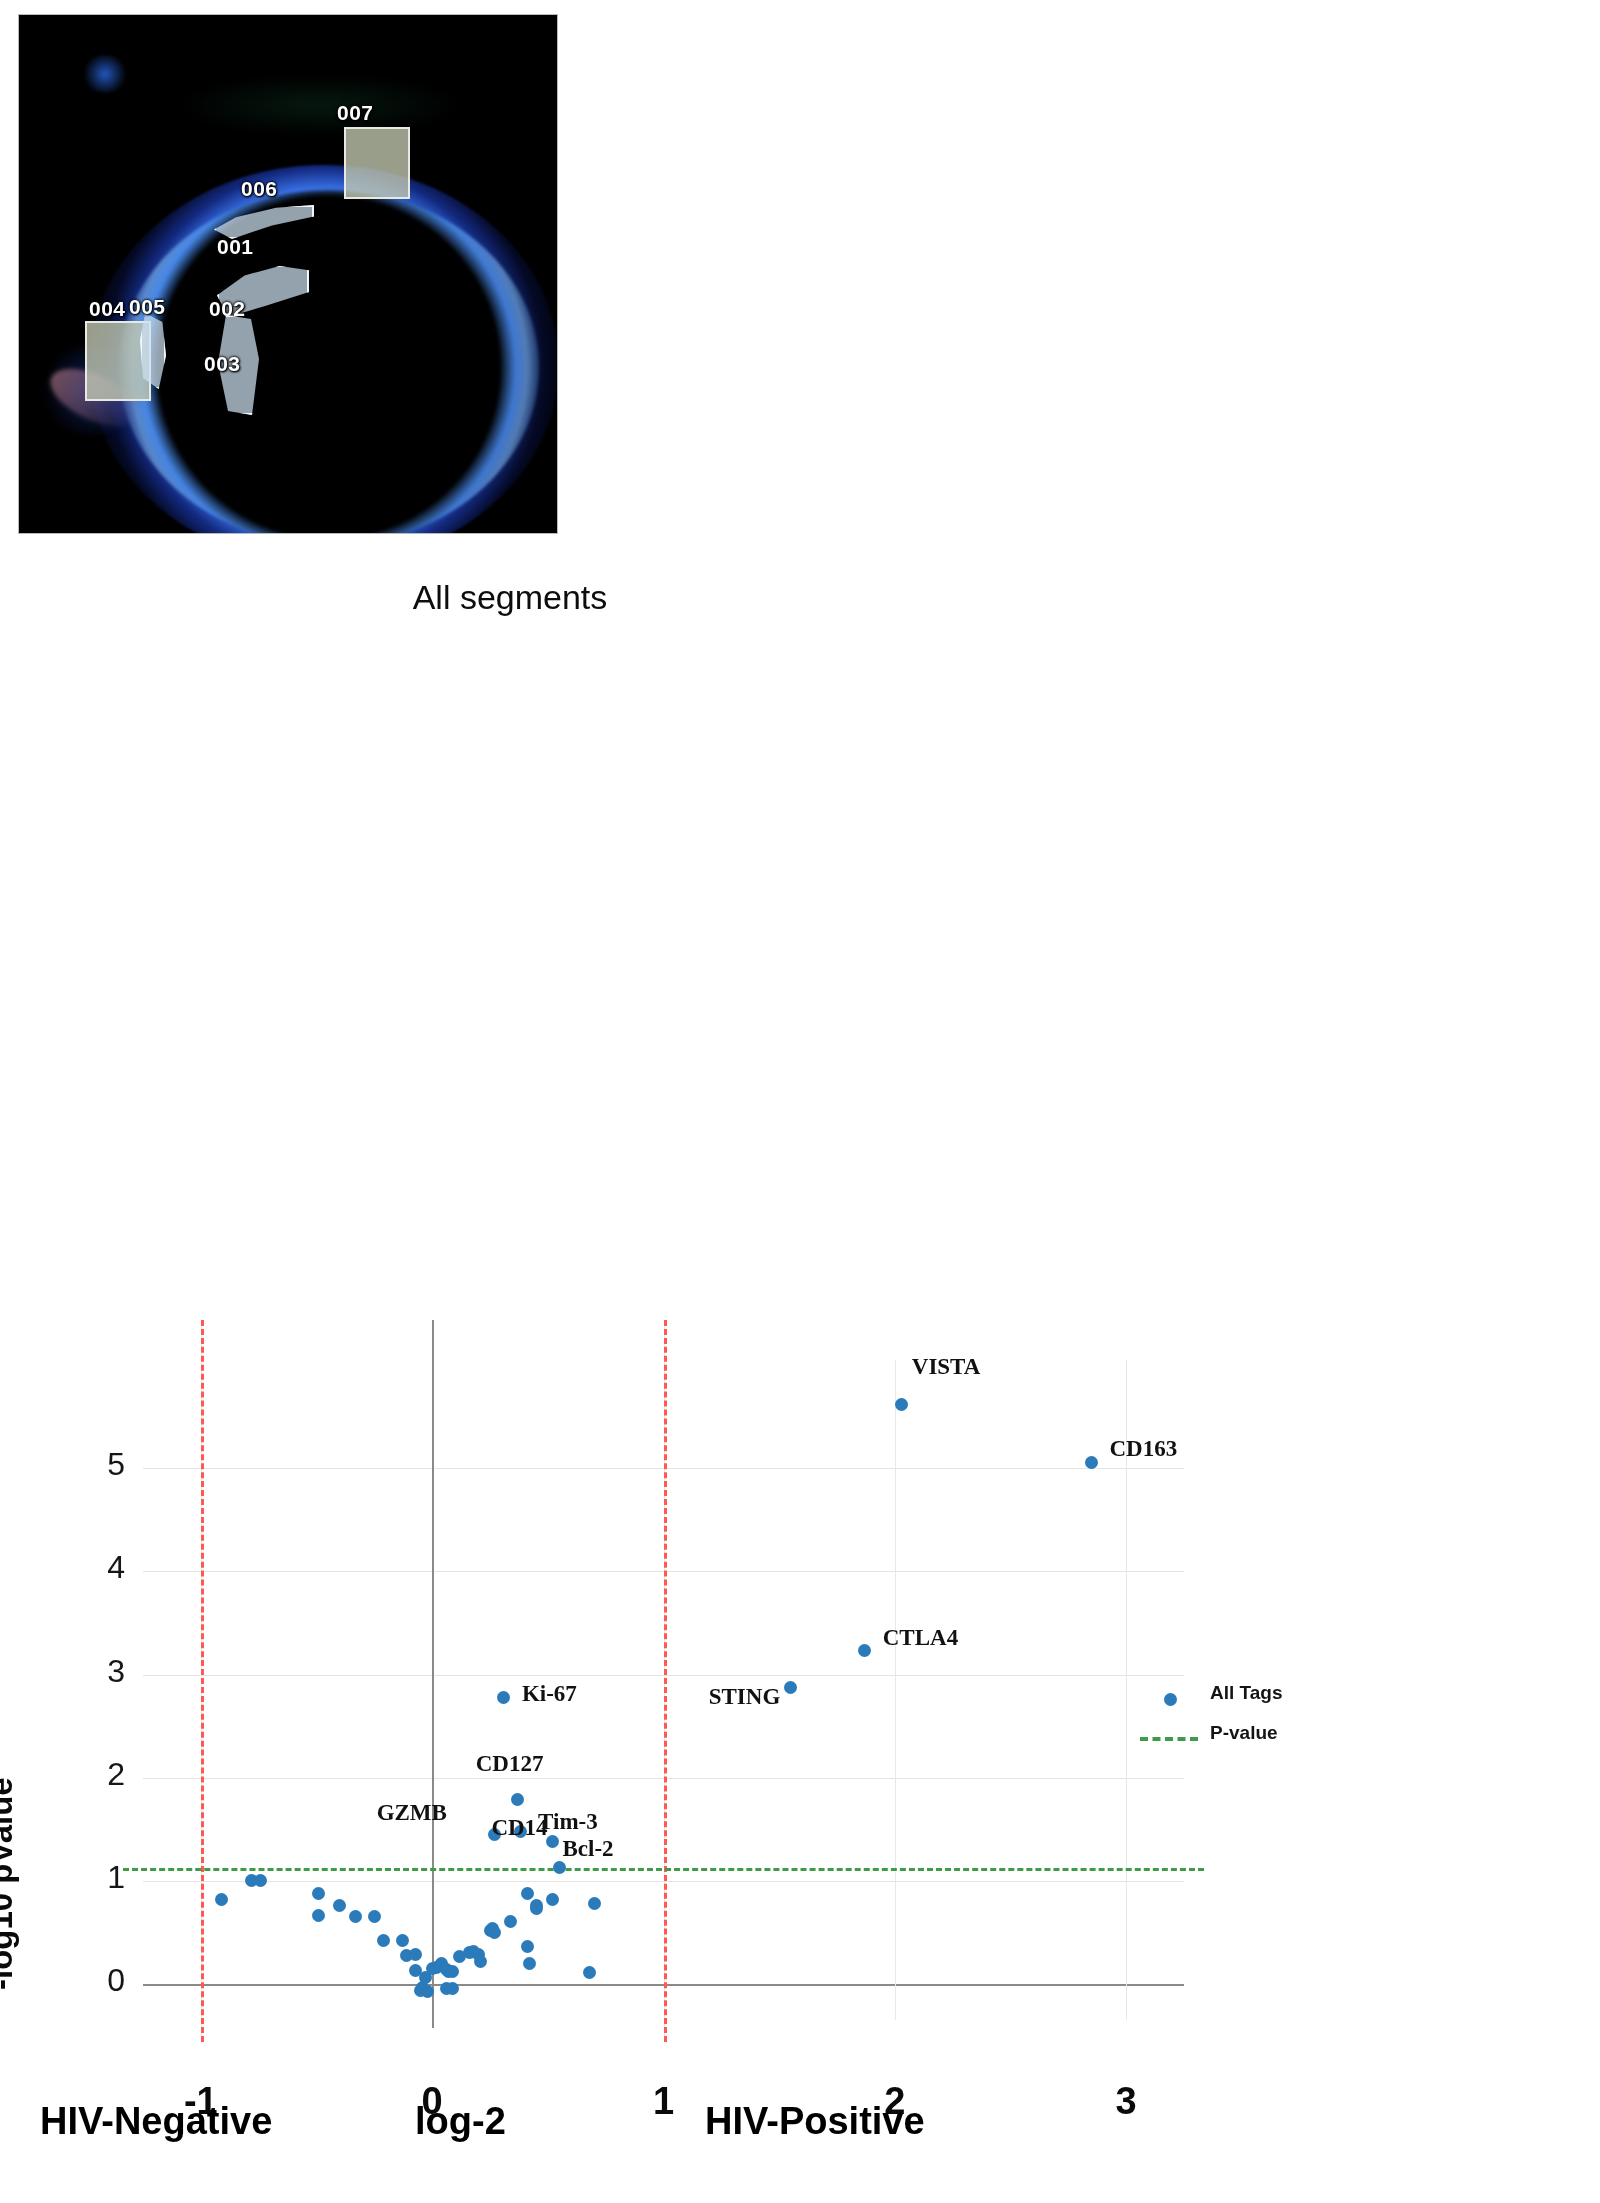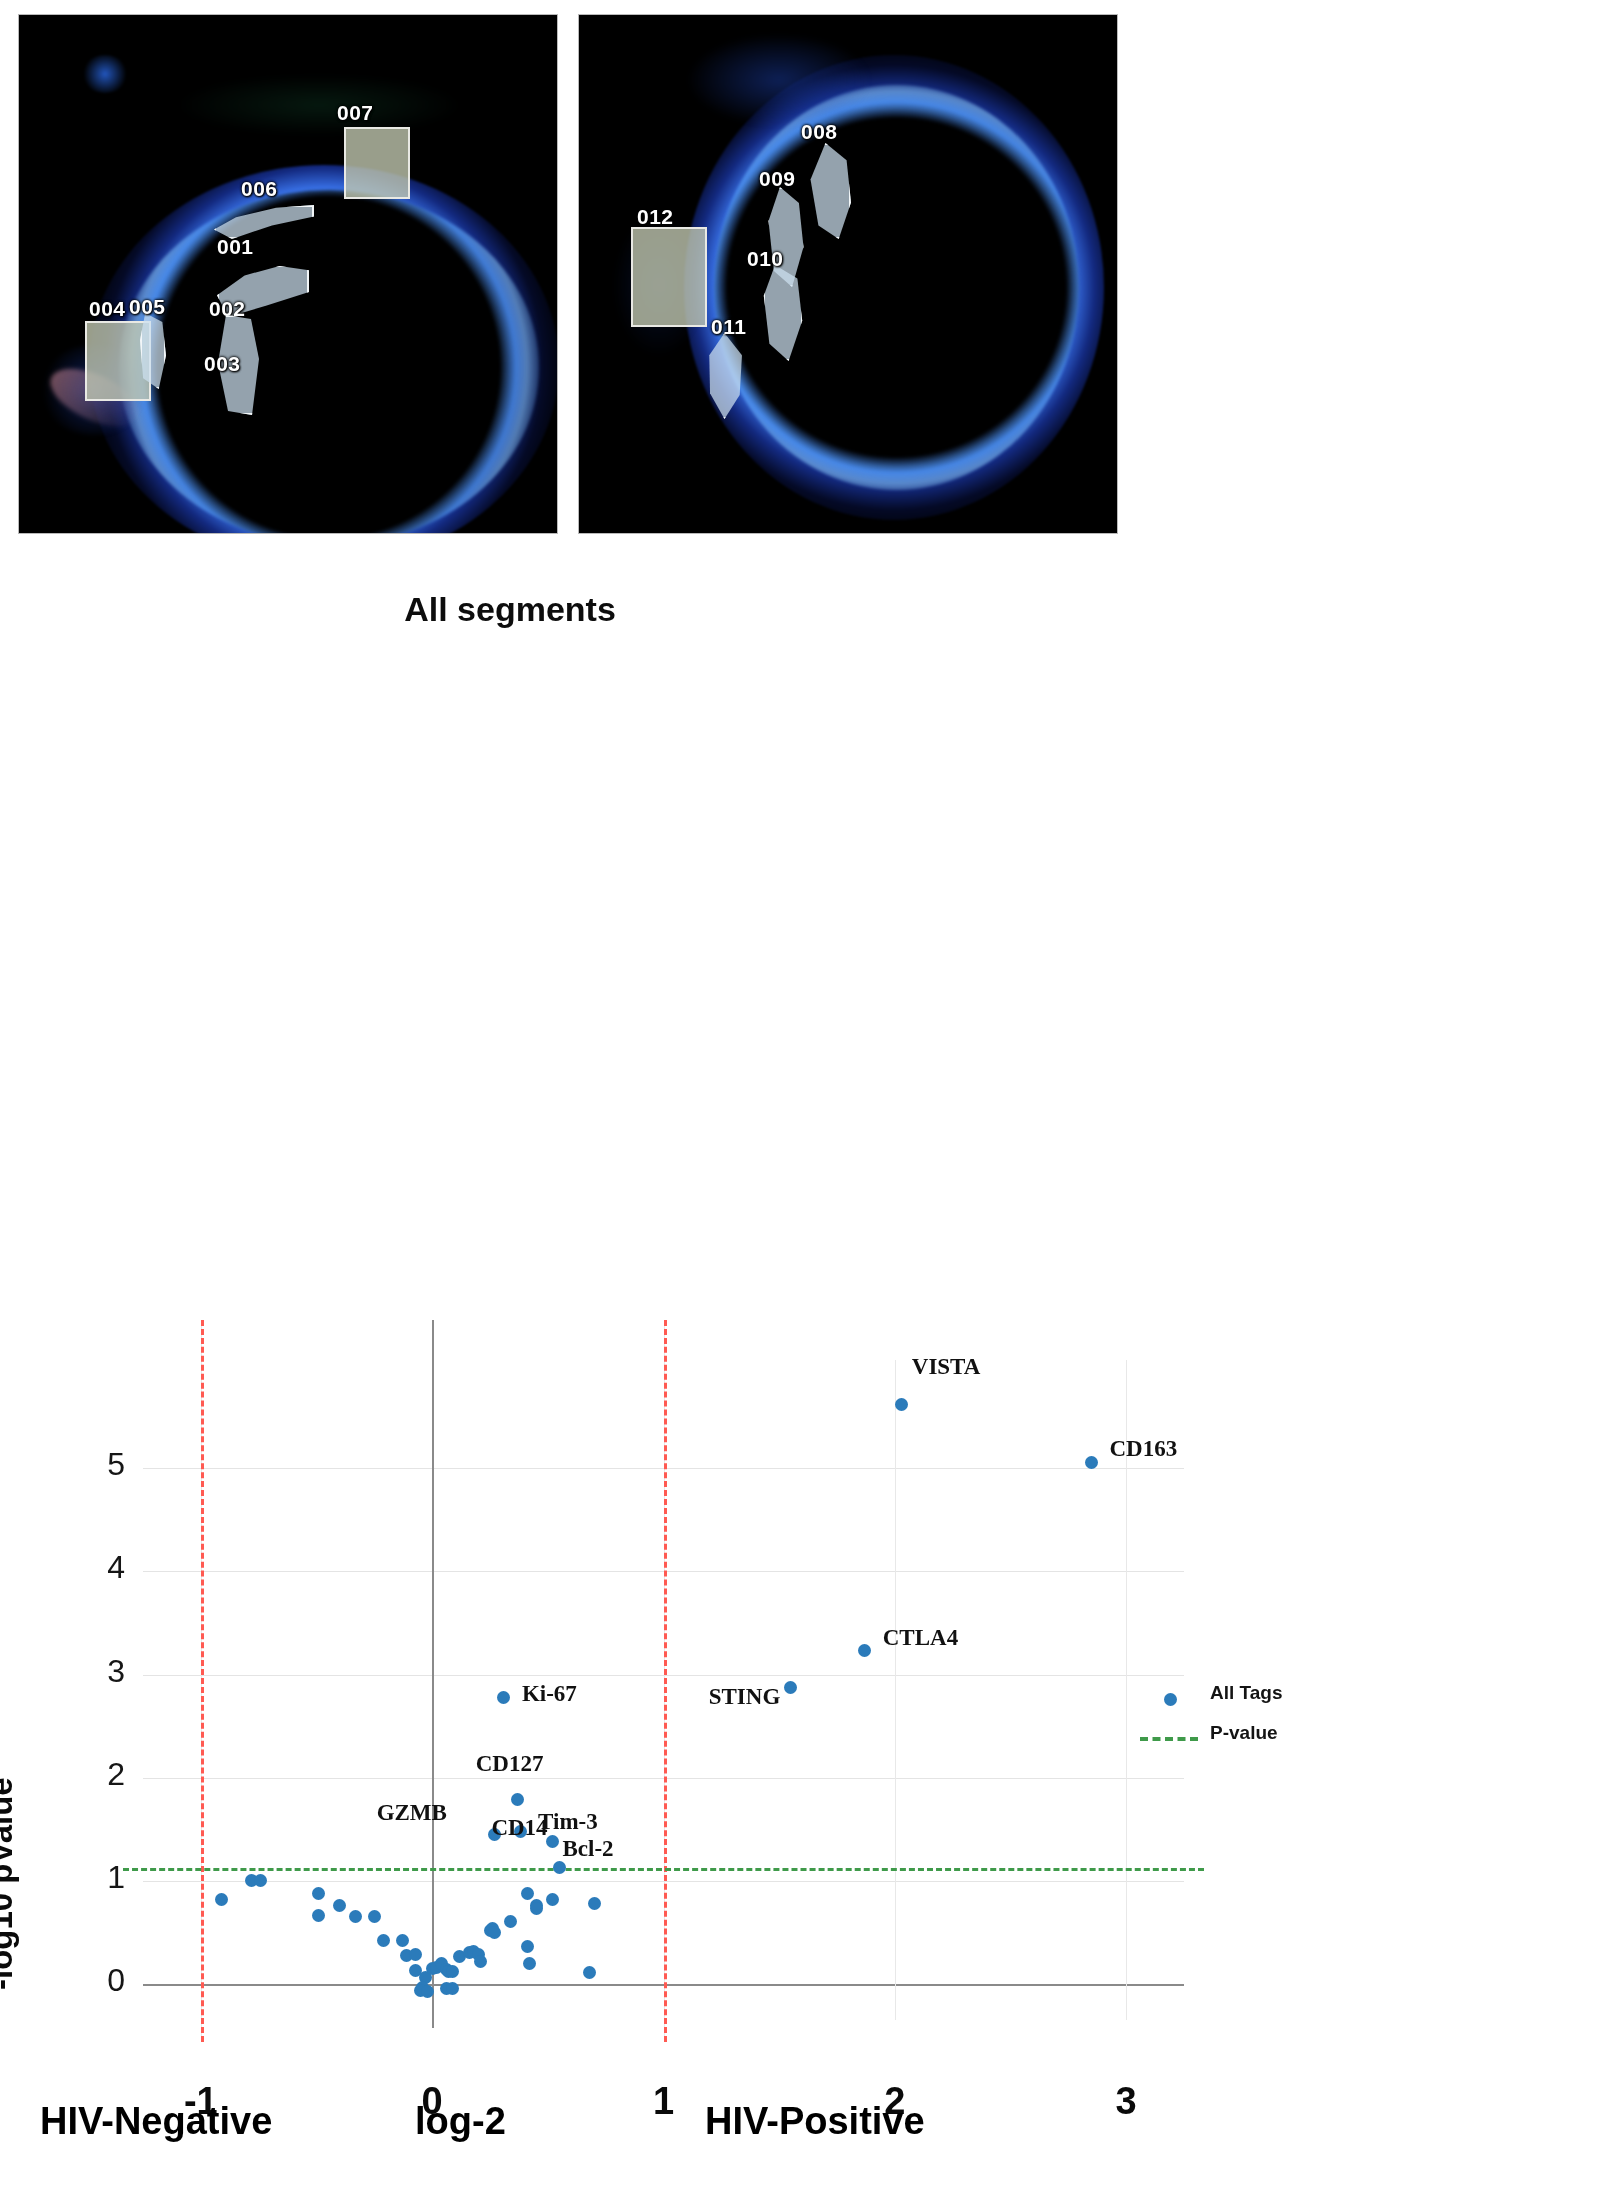--- a/index.html
+++ b/index.html
@@ -57,21 +57,21 @@
   .roi-label{
     position:absolute;color:#ffffff;font-weight:700;
     font-size:21px;letter-spacing:.5px;white-space:nowrap;
     text-shadow:0 0 3px #000,0 0 3px #000,1px 1px 2px #000;
     font-family:"Liberation Sans", sans-serif;
   }
 
   
   #chart-title{
     position:absolute;left:300px;top:578px;width:420px;
-    text-align:center;font-size:34px;font-weight:700;color:#0d0d0d;margin-top:12px;
+    text-align:center;font-size:34px;font-weight:400;color:#0d0d0d;
   }
 
   #plot-wrap{position:absolute;left:0;top:660px;width:1600px;height:1543px;}
 
   
   #plot-area{
     position:absolute;left:143px;top:700px;width:1041px;height:660px;font-family:Liberation Serif, serif;
   }
 
   .gridline-h{position:absolute;left:0;width:1041px;height:1px;background:#e4e4e4;}
@@ -149,38 +149,20 @@
         <div class="roi-label" style="left: 190px; top: 282px;">002</div>
         <div class="roi-blob" style="left: 198px; top: 300px; width: 46px; height: 96px; clip-path: polygon(18% 0%, 68% 4%, 84% 44%, 70% 100%, 22% 96%, 2% 48%);"></div>
         <div class="roi-label" style="left: 185px; top: 337px;">003</div>
         <div class="roi-rect" style="left: 66px; top: 306px; width: 62px; height: 76px;"></div>
         <div class="roi-label" style="left: 70px; top: 282px;">004</div>
         <div class="roi-blob" style="left: 121px; top: 298px; width: 22px; height: 72px; clip-path: polygon(20% 0%, 86% 12%, 100% 56%, 72% 100%, 12% 86%, 0% 36%);"></div>
         <div class="roi-label" style="left: 110px; top: 280px;">005</div>
       </div>
   </div>
 
-  <div id="panel-right" class="micro-panel">
-    <div class="tissue ring-outer" style="left:105px;top:40px;width:420px;height:465px;"></div>
-    <div class="tissue ring-inner" style="left:135px;top:70px;width:365px;height:405px;"></div>
-    <div class="speck" style="left:110px;top:20px;width:180px;height:90px;background:radial-gradient(ellipse,rgba(30,70,190,.45),rgba(0,0,0,0) 72%);filter:blur(3px);"></div>
-    <div class="speck" style="left:35px;top:200px;width:90px;height:140px;background:radial-gradient(ellipse,rgba(15,40,110,.35),rgba(0,0,0,0) 72%);filter:blur(3px);"></div>
-    <div id="right-rois">
-        <div class="roi-blob" style="left: 228px; top: 128px; width: 40px; height: 92px; clip-path: polygon(42% 0%, 90% 18%, 100% 62%, 72% 100%, 26% 86%, 8% 38%);"></div>
-        <div class="roi-label" style="left: 222px; top: 105px;">008</div>
-        <div class="roi-blob" style="left: 188px; top: 172px; width: 34px; height: 96px; clip-path: polygon(34% 0%, 84% 16%, 96% 60%, 66% 100%, 18% 84%, 4% 34%);"></div>
-        <div class="roi-label" style="left: 180px; top: 152px;">009</div>
-        <div class="roi-blob" style="left: 184px; top: 250px; width: 36px; height: 92px; clip-path: polygon(30% 0%, 86% 14%, 98% 58%, 64% 100%, 16% 82%, 2% 32%);"></div>
-        <div class="roi-label" style="left: 168px; top: 232px;">010</div>
-        <div class="roi-blob" style="left: 128px; top: 318px; width: 34px; height: 82px; clip-path: polygon(46% 0%, 92% 26%, 86% 72%, 46% 100%, 8% 70%, 6% 26%);"></div>
-        <div class="roi-label" style="left: 132px; top: 300px;">011</div>
-        <div class="roi-rect" style="left: 52px; top: 212px; width: 72px; height: 96px;"></div>
-        <div class="roi-label" style="left: 58px; top: 190px;">012</div>
-      </div>
-  </div>
 </div>
 
 <div id="chart-title">All segments</div>
 
 <div id="plot-wrap">
   <div id="ylabel">-log10 pValue</div>
   <div id="yticks">
       <div class="ytick" style="left: 65px; top: 1301.91px;">0</div>
       <div class="ytick" style="left: 65px; top: 1198.78px;">1</div>
       <div class="ytick" style="left: 65px; top: 1095.66px;">2</div>

